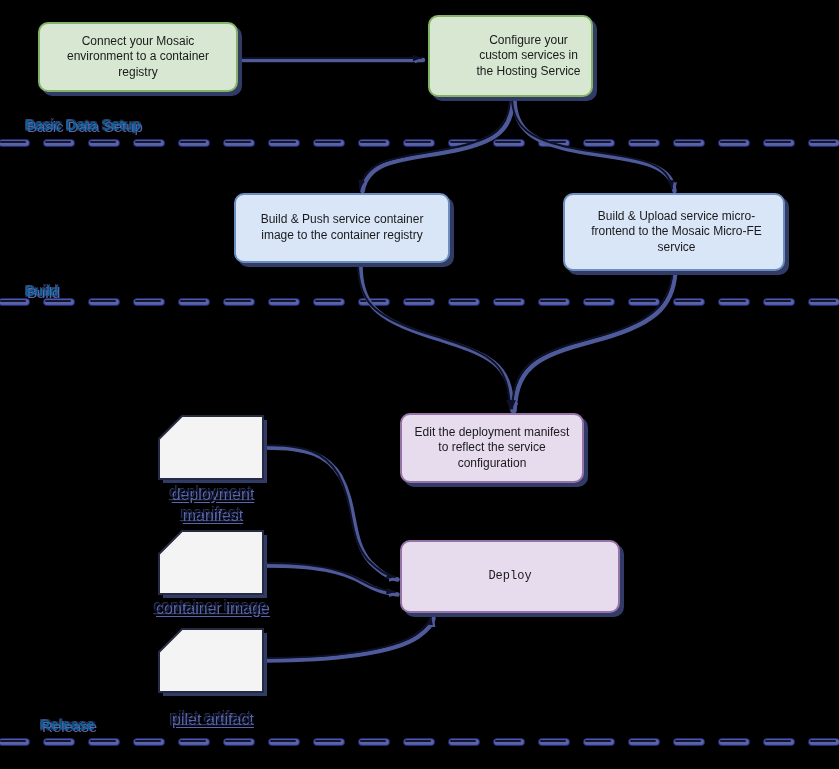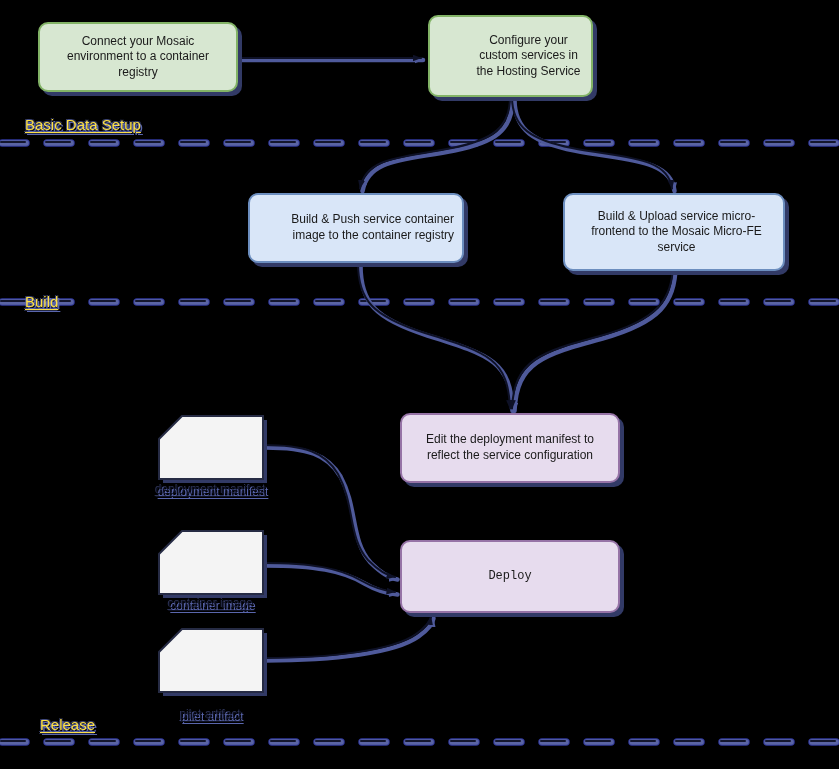--- a/index.html
+++ b/index.html
@@ -17,26 +17,26 @@
     position:absolute;z-index:3;border:2px solid;border-radius:10px;
     display:flex;align-items:center;justify-content:center;text-align:center;
     font-size:12px;line-height:1.3;color:#1a1a1a;padding:4px 8px;box-sizing:border-box;
     box-shadow:4px 4px 0 0 #323a66;
   }
   .node.green{background:#d7e7d1;border-color:#82b366;}
   .node.blue{background:#d9e6f8;border-color:#6c8ebf;}
   .node.purple{background:#e7dcee;border-color:#9673a6;}
   .artifact{position:absolute;z-index:3;}
   .lane-label{
-    position:absolute;z-index:4;font-size:15px;color:#fde047;
-    text-decoration:underline;text-underline-offset:2px;
+    position:absolute;z-index:4;font-size:15px;color:#0369a1;
+    text-underline-offset:2px;
     text-shadow:2px 2px 0 #5a66ad,-1px -1px 0 rgba(90,102,173,.55),1px -1px 0 rgba(90,102,173,.4),-1px 1px 0 rgba(90,102,173,.4);
   }
   .artifact-label{
-    position:absolute;z-index:4;font-size:12px;line-height:1.3;text-align:center;color:#0d1022;
+    position:absolute;z-index:4;font-size:16px;line-height:1.3;text-align:center;color:#0d1022;
     text-decoration:underline;text-underline-offset:2px;
     text-shadow:2px 2px 0 #5a66ad,-1px -1px 0 rgba(90,102,173,.5);
   }
 </style>
 </head>
 <body>
 
 <div class="stage">
 
   <svg class="wires" width="839" height="769" viewBox="0 0 839 769">
@@ -107,29 +107,29 @@
   </svg>
 
   <div class="node green" style="left:38px;top:22px;width:200px;height:70px;text-align:center;">
     <span>Connect your Mosaic environment to a container registry</span>
   </div>
 
   <div class="node green" style="left:428px;top:15px;width:165px;height:82px;padding-left:44px;">
     <span>Configure your custom services in the Hosting Service</span>
   </div>
 
-  <div class="node blue" style="left:248px;top:193px;width:216px;height:70px;text-align:right;">
+  <div class="node blue" style="left:234px;top:193px;width:216px;height:70px;">
     <span>Build &amp; Push service container image to the container registry</span>
   </div>
 
   <div class="node blue" style="left:563px;top:193px;width:222px;height:78px;padding-left:13px;">
     <span>Build &amp; Upload service micro-frontend to the Mosaic Micro-FE service</span>
   </div>
 
-  <div class="node purple" style="left:400px;top:413px;width:220px;height:70px;">
+  <div class="node purple" style="left:400px;top:413px;width:184px;height:70px;">
     <span>Edit the deployment manifest to reflect the service configuration</span>
   </div>
 
   <div class="node purple" style="left:400px;top:540px;width:220px;height:73px;font-family:Liberation Mono, monospace;">
     <span>Deploy</span>
   </div>
 
   <div class="artifact" style="left:158px;top:415px;">
     <svg width="112" height="71" viewBox="0 0 112 71">
       <polygon points="28,5 109,5 109,68 5,68 5,28" fill="#323a66"></polygon>
@@ -148,16 +148,16 @@
 
   <div class="artifact" style="left:158px;top:628px;">
     <svg width="112" height="71" viewBox="0 0 112 71">
       <polygon points="28,5 109,5 109,68 5,68 5,28" fill="#323a66"></polygon>
       <polygon points="24,1 105,1 105,64 1,64 1,24" fill="#f4f4f4" stroke="#262b44" stroke-width="2"></polygon>
     </svg>
   </div>
   <div class="artifact-label" style="left:151px;top:696px;width:120px;margin-top:12px;">pilet artifact</div>
 
   <div class="lane-label" style="left:25px;top:116px;">Basic Data Setup</div>
-  <div class="lane-label" style="left:25px;top:293px;">Build</div>
+  <div class="lane-label" style="left:25px;top:282px;">Build</div>
   <div class="lane-label" style="left:28px;top:716px;padding-left:12px;">Release</div>
 
 </div>
 
 </body></html>

